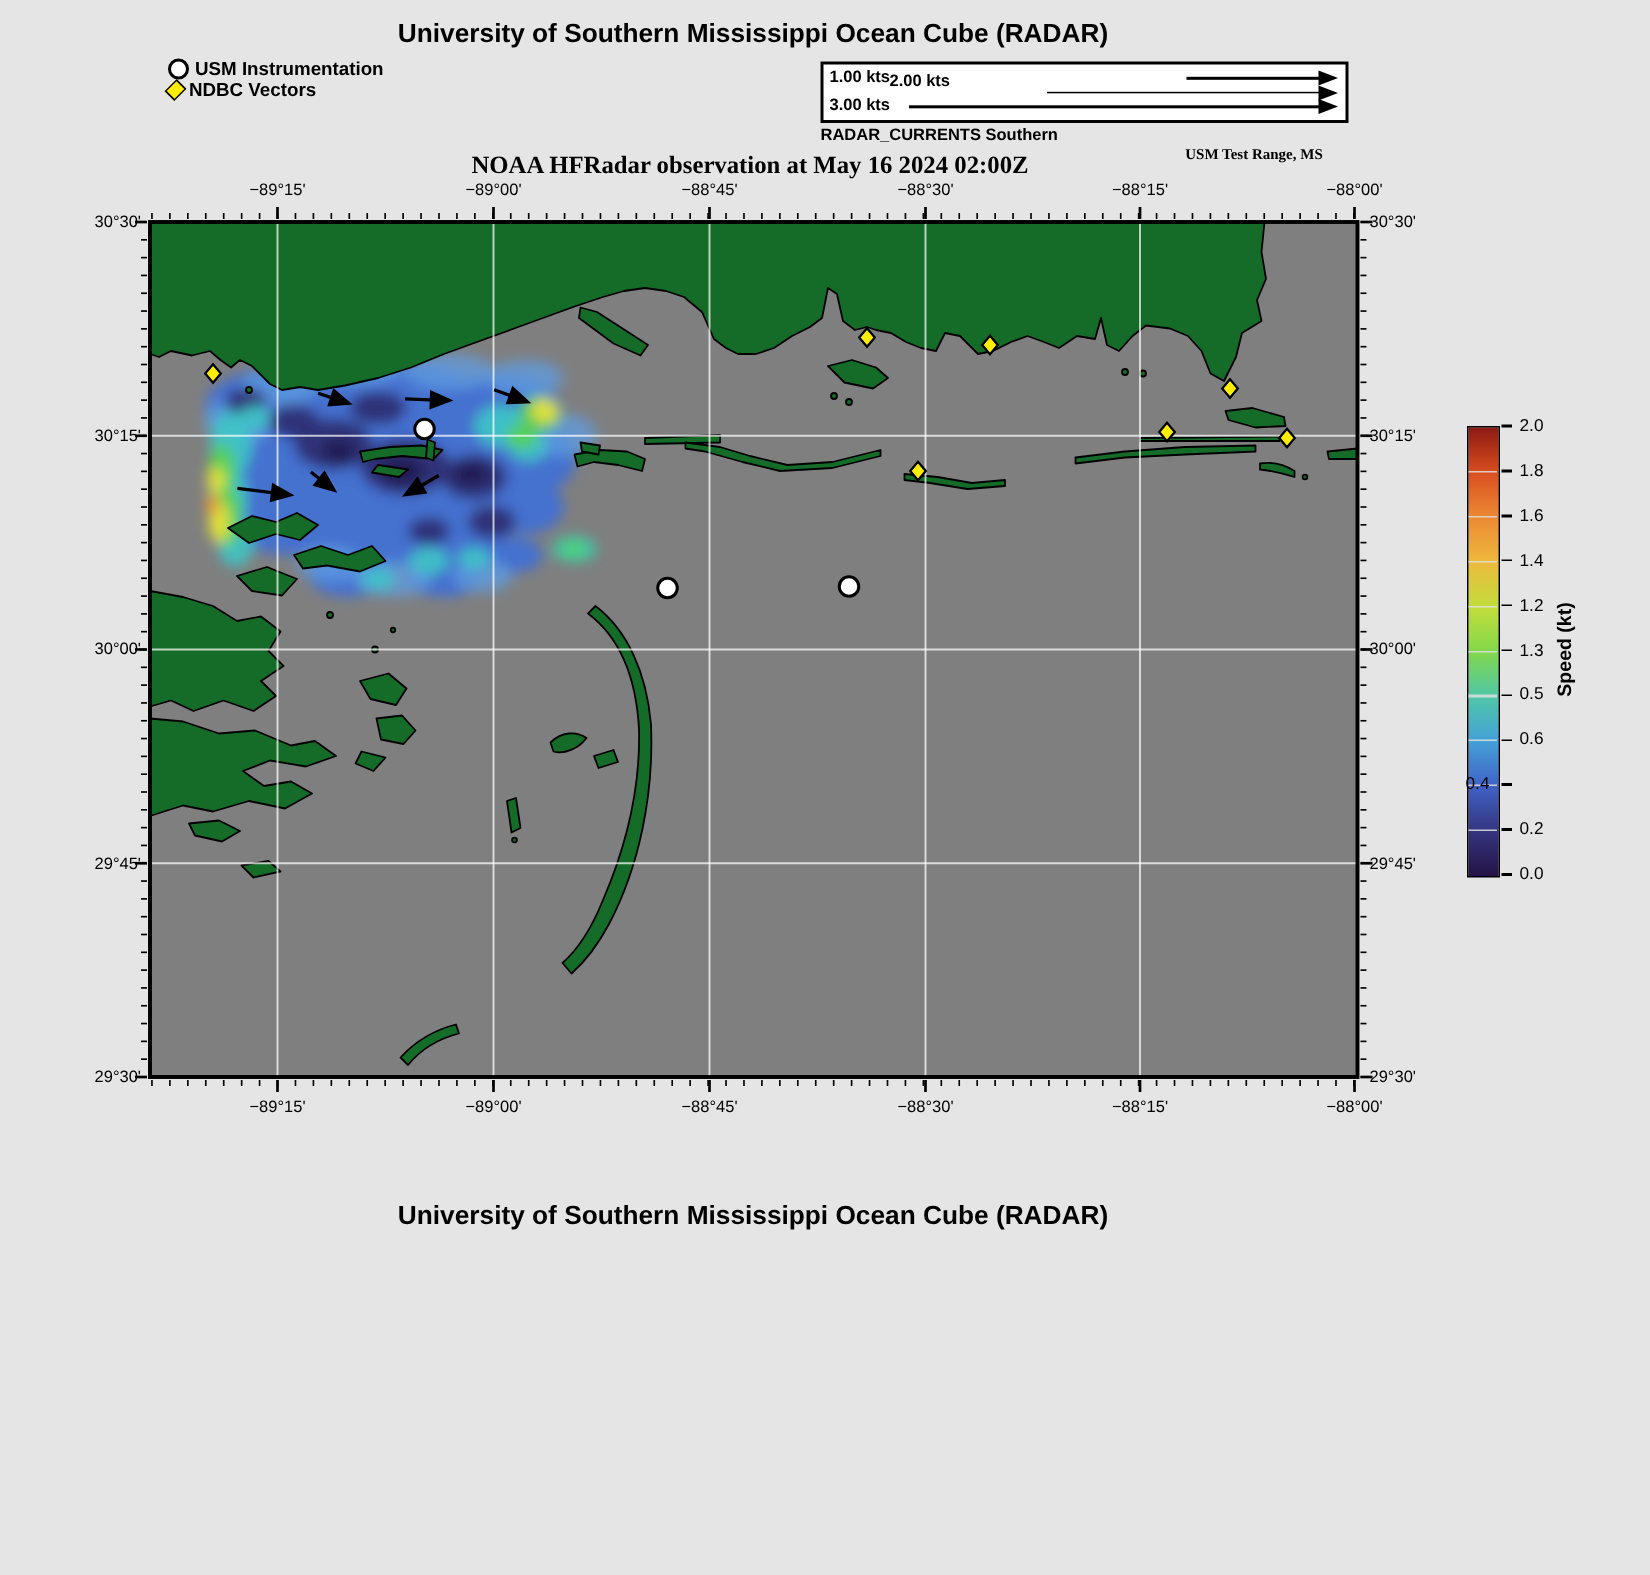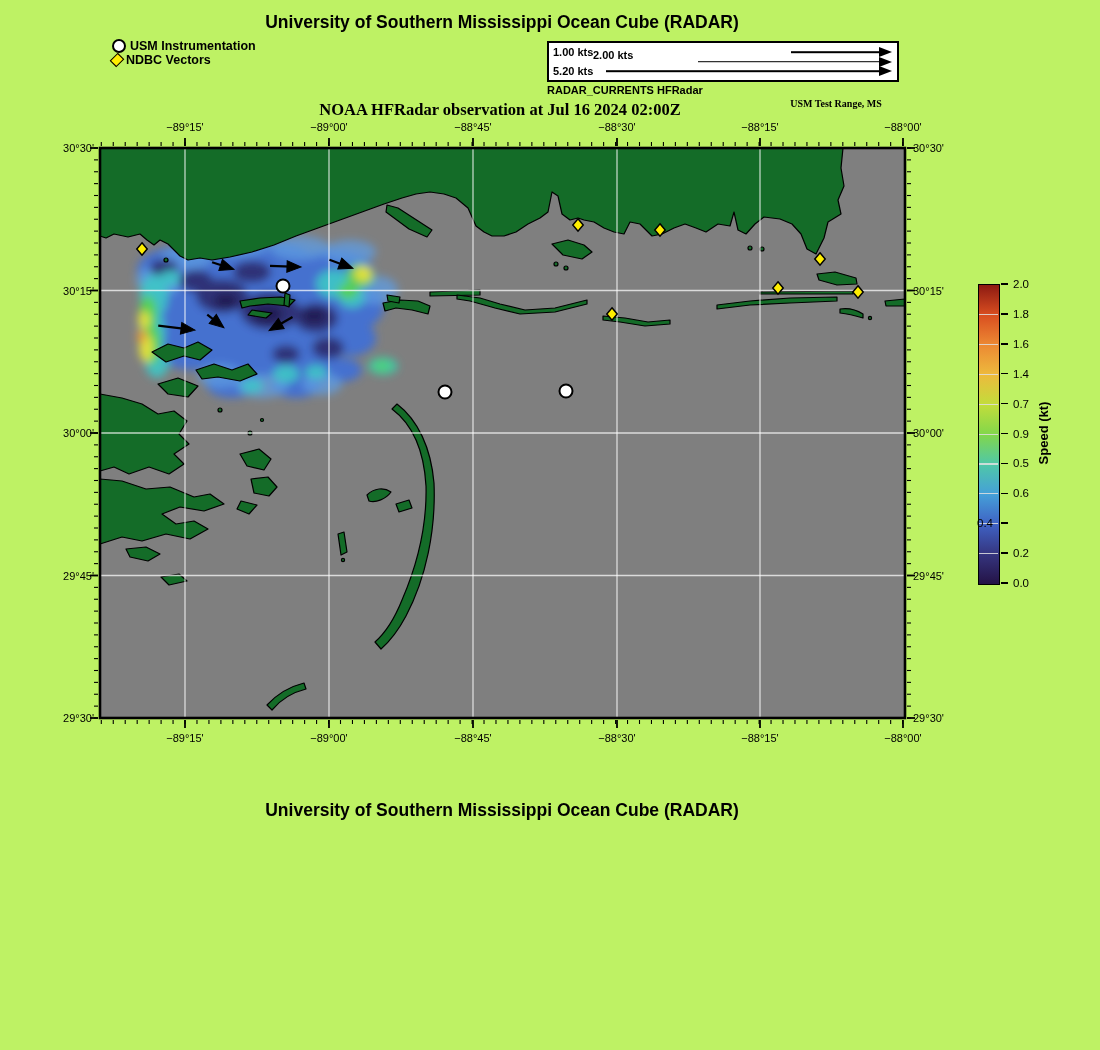--- a/index.html
+++ b/index.html
@@ -1,16 +1,16 @@
 <!DOCTYPE html>
 <html><head>
 <meta charset="utf-8">
 <style>
   html,body{margin:0;padding:0;background:#fff;}
-  #page{position:relative;width:1100px;height:1050px;background:#bef264;overflow:hidden;
+  #page{position:relative;width:1100px;height:1050px;background:#e5e5e5;overflow:hidden;
         font-family:"Liberation Sans",sans-serif;color:#000;}
   .abs{position:absolute;}
   #title-top,#title-bottom{font-weight:bold;font-size:17.5px;transform:translateX(-50%);white-space:nowrap;}
   #subtitle{font-family:"Liberation Serif",serif;font-weight:bold;font-size:16.5px;transform:translateX(-50%);white-space:nowrap;}
   #range-label{font-family:"Liberation Serif",serif;font-weight:bold;font-size:10px;transform:translateX(-50%);white-space:nowrap;}
   .legend-row{position:absolute;height:14px;display:flex;align-items:center;gap:4px;font-weight:bold;font-size:12.5px;white-space:nowrap;}
   .sym-circle{width:10px;height:10px;border:2px solid #000;border-radius:50%;background:#fff;flex:0 0 auto;}
   .sym-diamond{width:8px;height:8px;border:1.5px solid #000;background:#ffee00;transform:rotate(45deg) scale(.92,1.15);flex:0 0 auto;}
   #scale-box{position:absolute;left:547px;top:41px;width:348px;height:37px;border:2.5px solid #000;background:#fff;}
   .scale-label{position:absolute;left:4px;transform:translateY(-50%);font-weight:bold;font-size:11px;line-height:11px;white-space:nowrap;}
@@ -42,27 +42,27 @@
     <span>NDBC Vectors</span>
   </div>
 
   <div id="scale-box">
       <span class="scale-label" style="top: 9px;">1.00 kts</span>
       <div class="scale-line" style="top: 9px; left: 242px; width: 90px;"></div>
       <div class="scale-head" style="top: 9px; left: 330px;"></div>
       <span class="scale-label" style="top: 12px; margin-left: 40px;">2.00 kts</span>
       <div class="scale-line" style="top: 18.5px; left: 149px; width: 183px;"></div>
       <div class="scale-head" style="top: 18.5px; left: 330px;"></div>
-      <span class="scale-label" style="top: 28px;">5.20 kts</span>
+      <span class="scale-label" style="top: 28px;">3.00 kts</span>
       <div class="scale-line" style="top: 28px; left: 57px; width: 275px;"></div>
       <div class="scale-head" style="top: 28px; left: 330px;"></div>
     </div>
-  <div id="scale-caption">RADAR_CURRENTS HFRadar</div>
-
-  <div id="subtitle" class="abs" style="left:500px;top:100px;">NOAA HFRadar observation at Jul 16 2024 02:00Z</div>
+  <div id="scale-caption">RADAR_CURRENTS Southern</div>
+
+  <div id="subtitle" class="abs" style="left:500px;top:100px;">NOAA HFRadar observation at May 16 2024 02:00Z</div>
   <div id="range-label" class="abs" style="left:836px;top:98px;">USM Test Range, MS</div>
 
   <div id="map" style="background: rgb(127, 127, 127);">
     <svg id="mapsvg" width="805" height="570" viewBox="0 0 805 570">
       <defs>
           <filter id="blur" x="-30%" y="-30%" width="160%" height="160%">
             <feGaussianBlur stdDeviation="4.3"></feGaussianBlur>
           </filter>
         </defs>
 
@@ -521,24 +521,24 @@
     <div class="cb-tick" style="position: absolute; left: 1001px; top: 313.1px;"></div>
     <div class="cb-label" style="position: absolute; left: 1013px; top: 313.9px;">1.8</div>
     <div class="cb-innerline" style="position: absolute; left: 979px; top: 343.8px;"></div>
     <div class="cb-tick" style="position: absolute; left: 1001px; top: 343px;"></div>
     <div class="cb-label" style="position: absolute; left: 1013px; top: 343.8px;">1.6</div>
     <div class="cb-innerline" style="position: absolute; left: 979px; top: 373.7px;"></div>
     <div class="cb-tick" style="position: absolute; left: 1001px; top: 372.9px;"></div>
     <div class="cb-label" style="position: absolute; left: 1013px; top: 373.7px;">1.4</div>
     <div class="cb-innerline" style="position: absolute; left: 979px; top: 403.6px;"></div>
     <div class="cb-tick" style="position: absolute; left: 1001px; top: 402.8px;"></div>
-    <div class="cb-label" style="position: absolute; left: 1013px; top: 403.6px;">0.7</div>
+    <div class="cb-label" style="position: absolute; left: 1013px; top: 403.6px;">1.2</div>
     <div class="cb-innerline" style="position: absolute; left: 979px; top: 433.5px;"></div>
     <div class="cb-tick" style="position: absolute; left: 1001px; top: 432.7px;"></div>
-    <div class="cb-label" style="position: absolute; left: 1013px; top: 433.5px;">0.9</div>
+    <div class="cb-label" style="position: absolute; left: 1013px; top: 433.5px;">1.3</div>
     <div class="cb-innerline" style="position: absolute; left: 979px; top: 463.4px;"></div>
     <div class="cb-tick" style="position: absolute; left: 1001px; top: 462.6px;"></div>
     <div class="cb-label" style="position: absolute; left: 1013px; top: 463.4px;">0.5</div>
     <div class="cb-innerline" style="position: absolute; left: 979px; top: 493.3px;"></div>
     <div class="cb-tick" style="position: absolute; left: 1001px; top: 492.5px;"></div>
     <div class="cb-label" style="position: absolute; left: 1013px; top: 493.3px;">0.6</div>
     <div class="cb-innerline" style="position: absolute; left: 979px; top: 523.2px;"></div>
     <div class="cb-tick" style="position: absolute; left: 1001px; top: 522.4px;"></div>
     <div class="cb-label" style="position: absolute; left: 977px; top: 523.2px;">0.4</div>
     <div class="cb-innerline" style="position: absolute; left: 979px; top: 553.1px;"></div>

